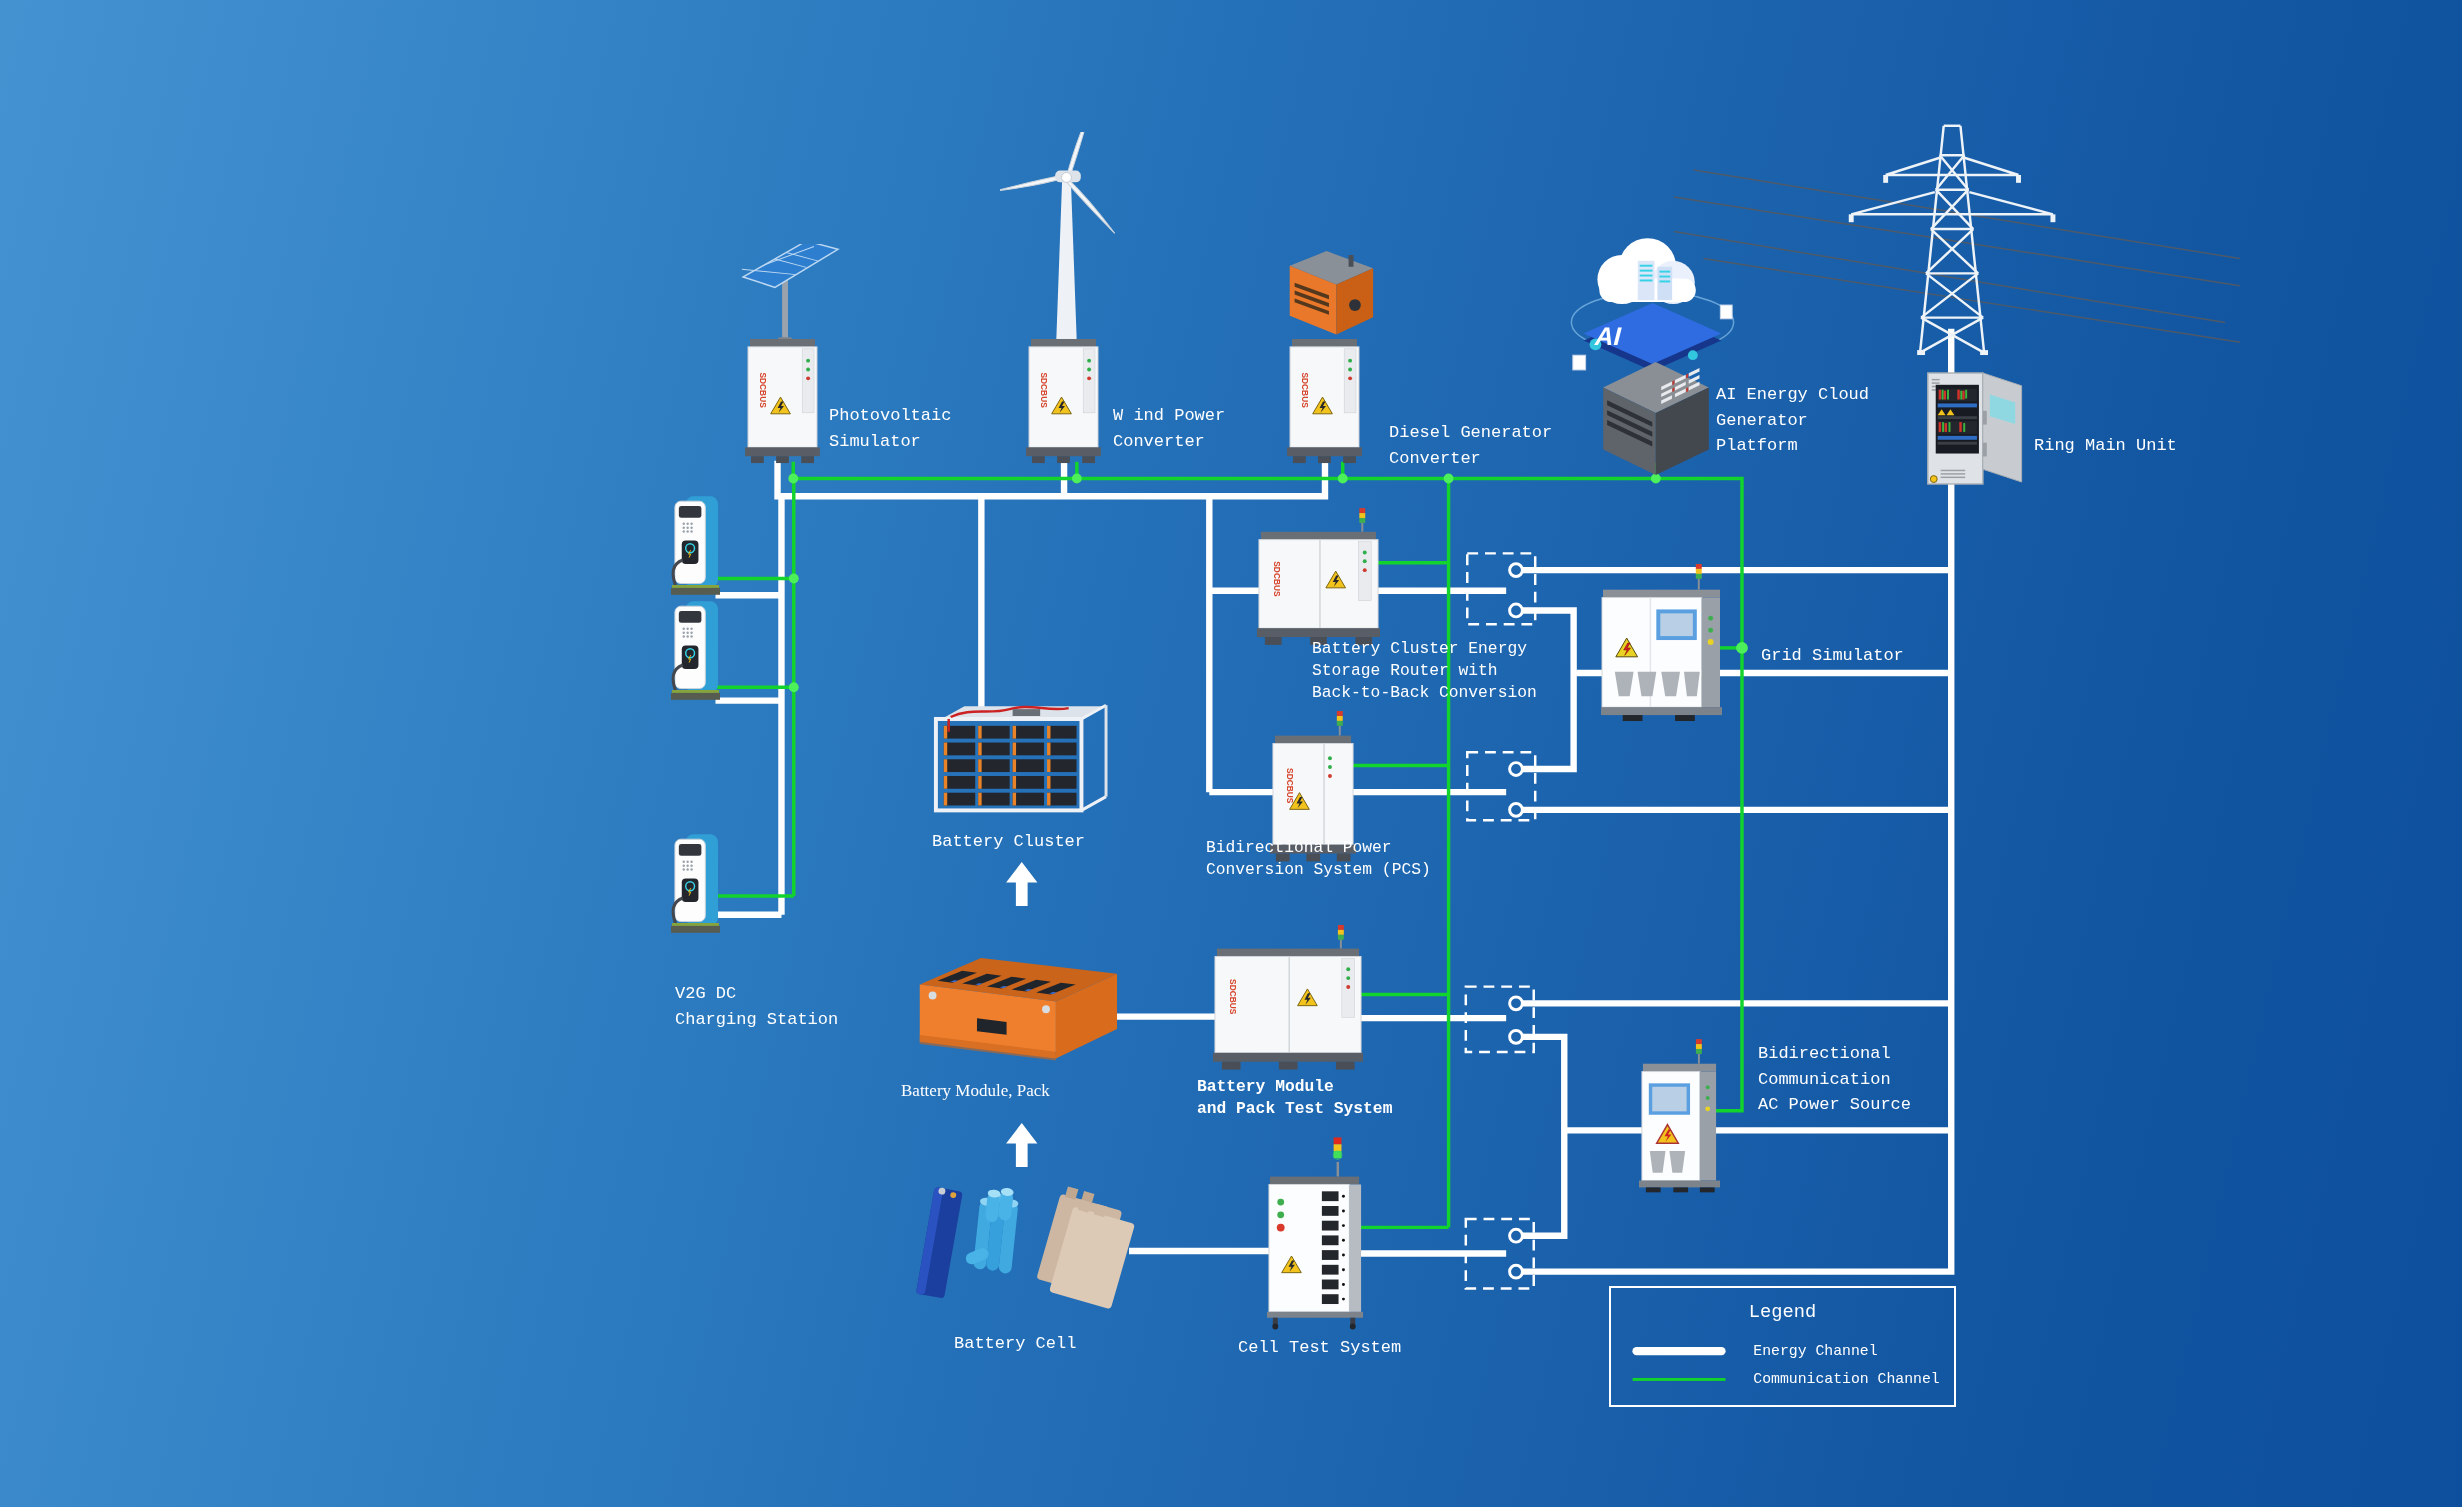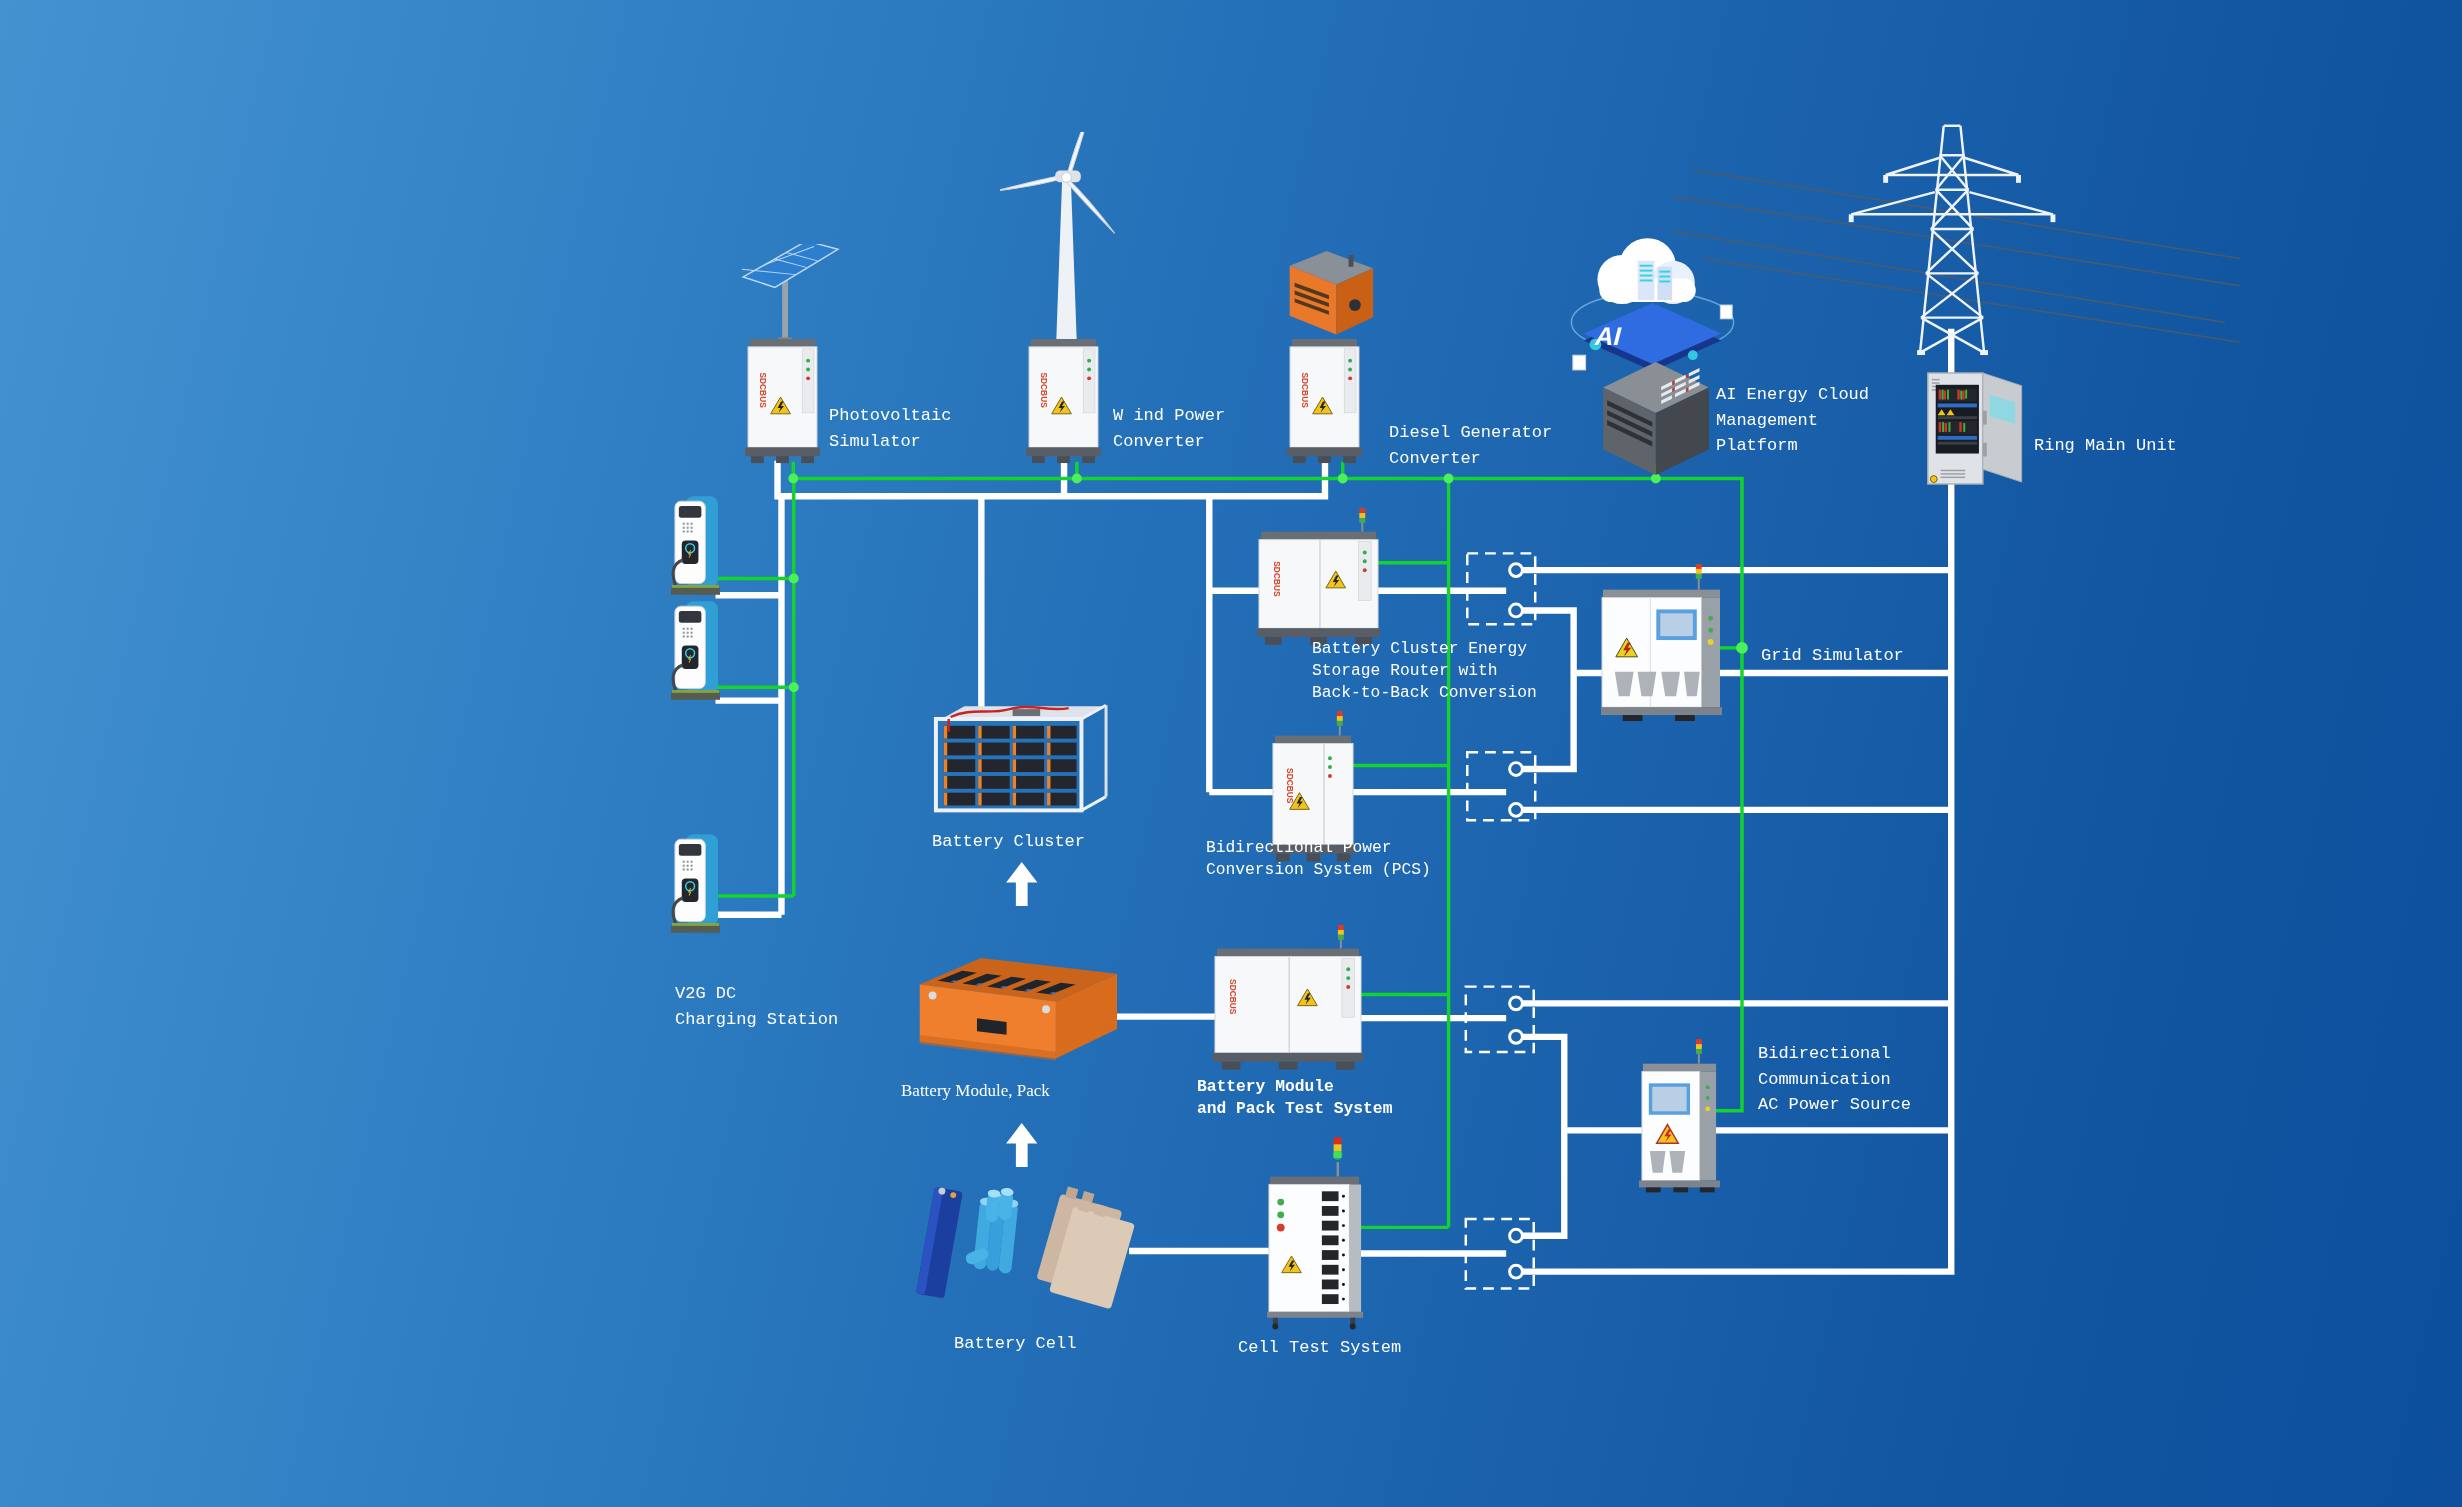--- a/index.html
+++ b/index.html
@@ -746,28 +746,43 @@
   </div>
   <div class="icon" style="left:1006px;top:1123px;">
     <svg width="31.5" height="44" viewBox="0 0 64 90">
         <polygon points="32,0 64,42 44,42 44,90 20,90 20,42 0,42" fill="#ffffff"></polygon>
       </svg>
   </div>
 
   <div class="lbl" style="left:829px;top:403px;"><span>Photovoltaic</span><span>Simulator</span></div>
   <div class="lbl" style="left:1113px;top:403px;"><span>W ind Power</span><span>Converter</span></div>
   <div class="lbl" style="left:1381px;top:420px;margin-left:8px;"><span>Diesel Generator</span><span>Converter</span></div>
-  <div class="lbl" style="left:1716px;top:382px;"><span>AI Energy Cloud</span><span>Management</span><span>Platform</span></div>
+  <div class="lbl" style="left:1716px;top:382px;"><span>AI Energy Cloud</span><span>Generator</span><span>Platform</span></div>
   <div class="lbl" style="left:2015px;top:433px;margin-left:19px;"><span>Ring Main Unit</span></div>
   <div class="lbl small" style="left:1292px;top:638px;margin-left:20px;"><span>Battery Cluster Energy</span><span>Storage Router with</span><span>Back-to-Back Conversion</span></div>
   <div class="lbl" style="left:1761px;top:643px;"><span>Grid Simulator</span></div>
   <div class="lbl" style="left:932px;top:829px;"><span>Battery Cluster</span></div>
   <div class="lbl small" style="left:1206px;top:837px;"><span>Bidirectional Power</span><span>Conversion System (PCS)</span></div>
   <div class="lbl" style="left:675px;top:981px;"><span>V2G DC</span><span>Charging Station</span></div>
   <div class="lbl" style="left:901px;top:1078px;font-family:Liberation Serif, serif;"><span>Battery Module, Pack</span></div>
   <div class="lbl small" style="left:1197px;top:1076px;font-weight:bold;"><span>Battery Module</span><span>and Pack Test System</span></div>
   <div class="lbl" style="left:1758px;top:1041px;"><span>Bidirectional</span><span>Communication</span><span>AC Power Source</span></div>
   <div class="lbl" style="left:954px;top:1331px;"><span>Battery Cell</span></div>
   <div class="lbl" style="left:1238px;top:1335px;"><span>Cell Test System</span></div>
 
+  <div class="legend">
+    <div class="legend-title">Legend</div>
+    <div class="legend-row row-energy">
+      <svg width="97" height="10.8" viewBox="0 0 196 22">
+          <rect x="2" y="2" width="190" height="17" rx="8.5" fill="#ffffff"></rect>
+        </svg>
+      <span class="legend-lab">Energy Channel</span>
+    </div>
+    <div class="legend-row row-comm">
+      <svg width="97" height="4.9" viewBox="0 0 196 10">
+          <rect x="2" y="2" width="190" height="6" fill="#12d42c"></rect>
+        </svg>
+      <span class="legend-lab">Communication Channel</span>
+    </div>
+  </div>
 
 </div>
 
 
 </body></html>

